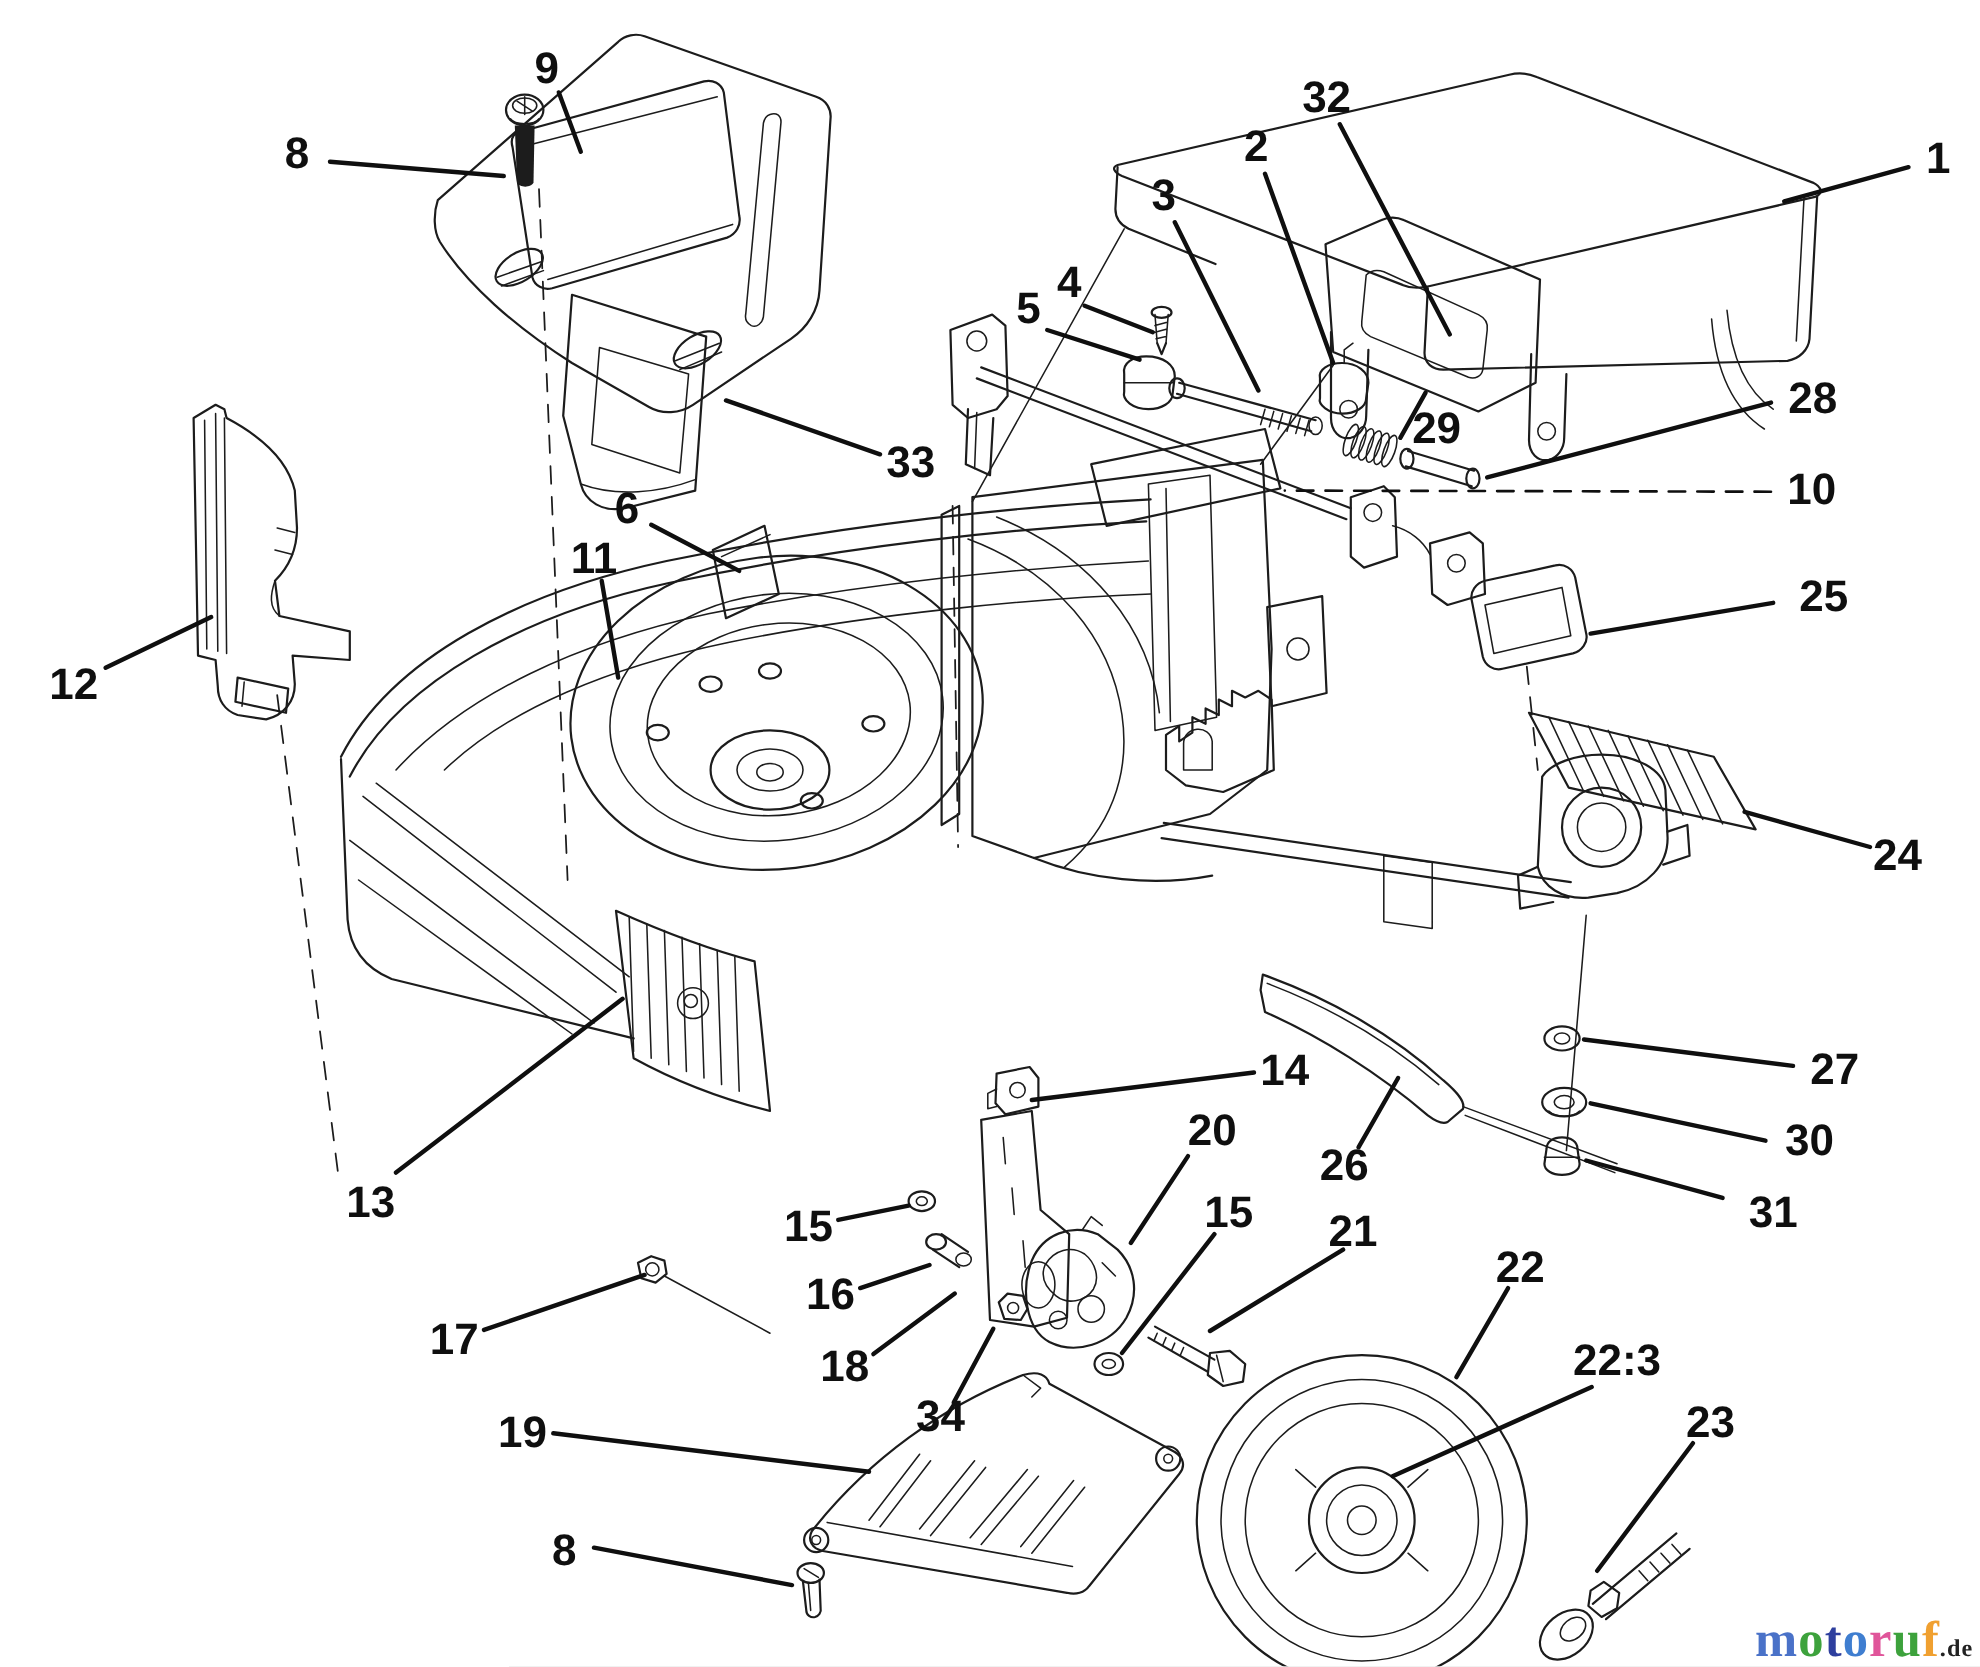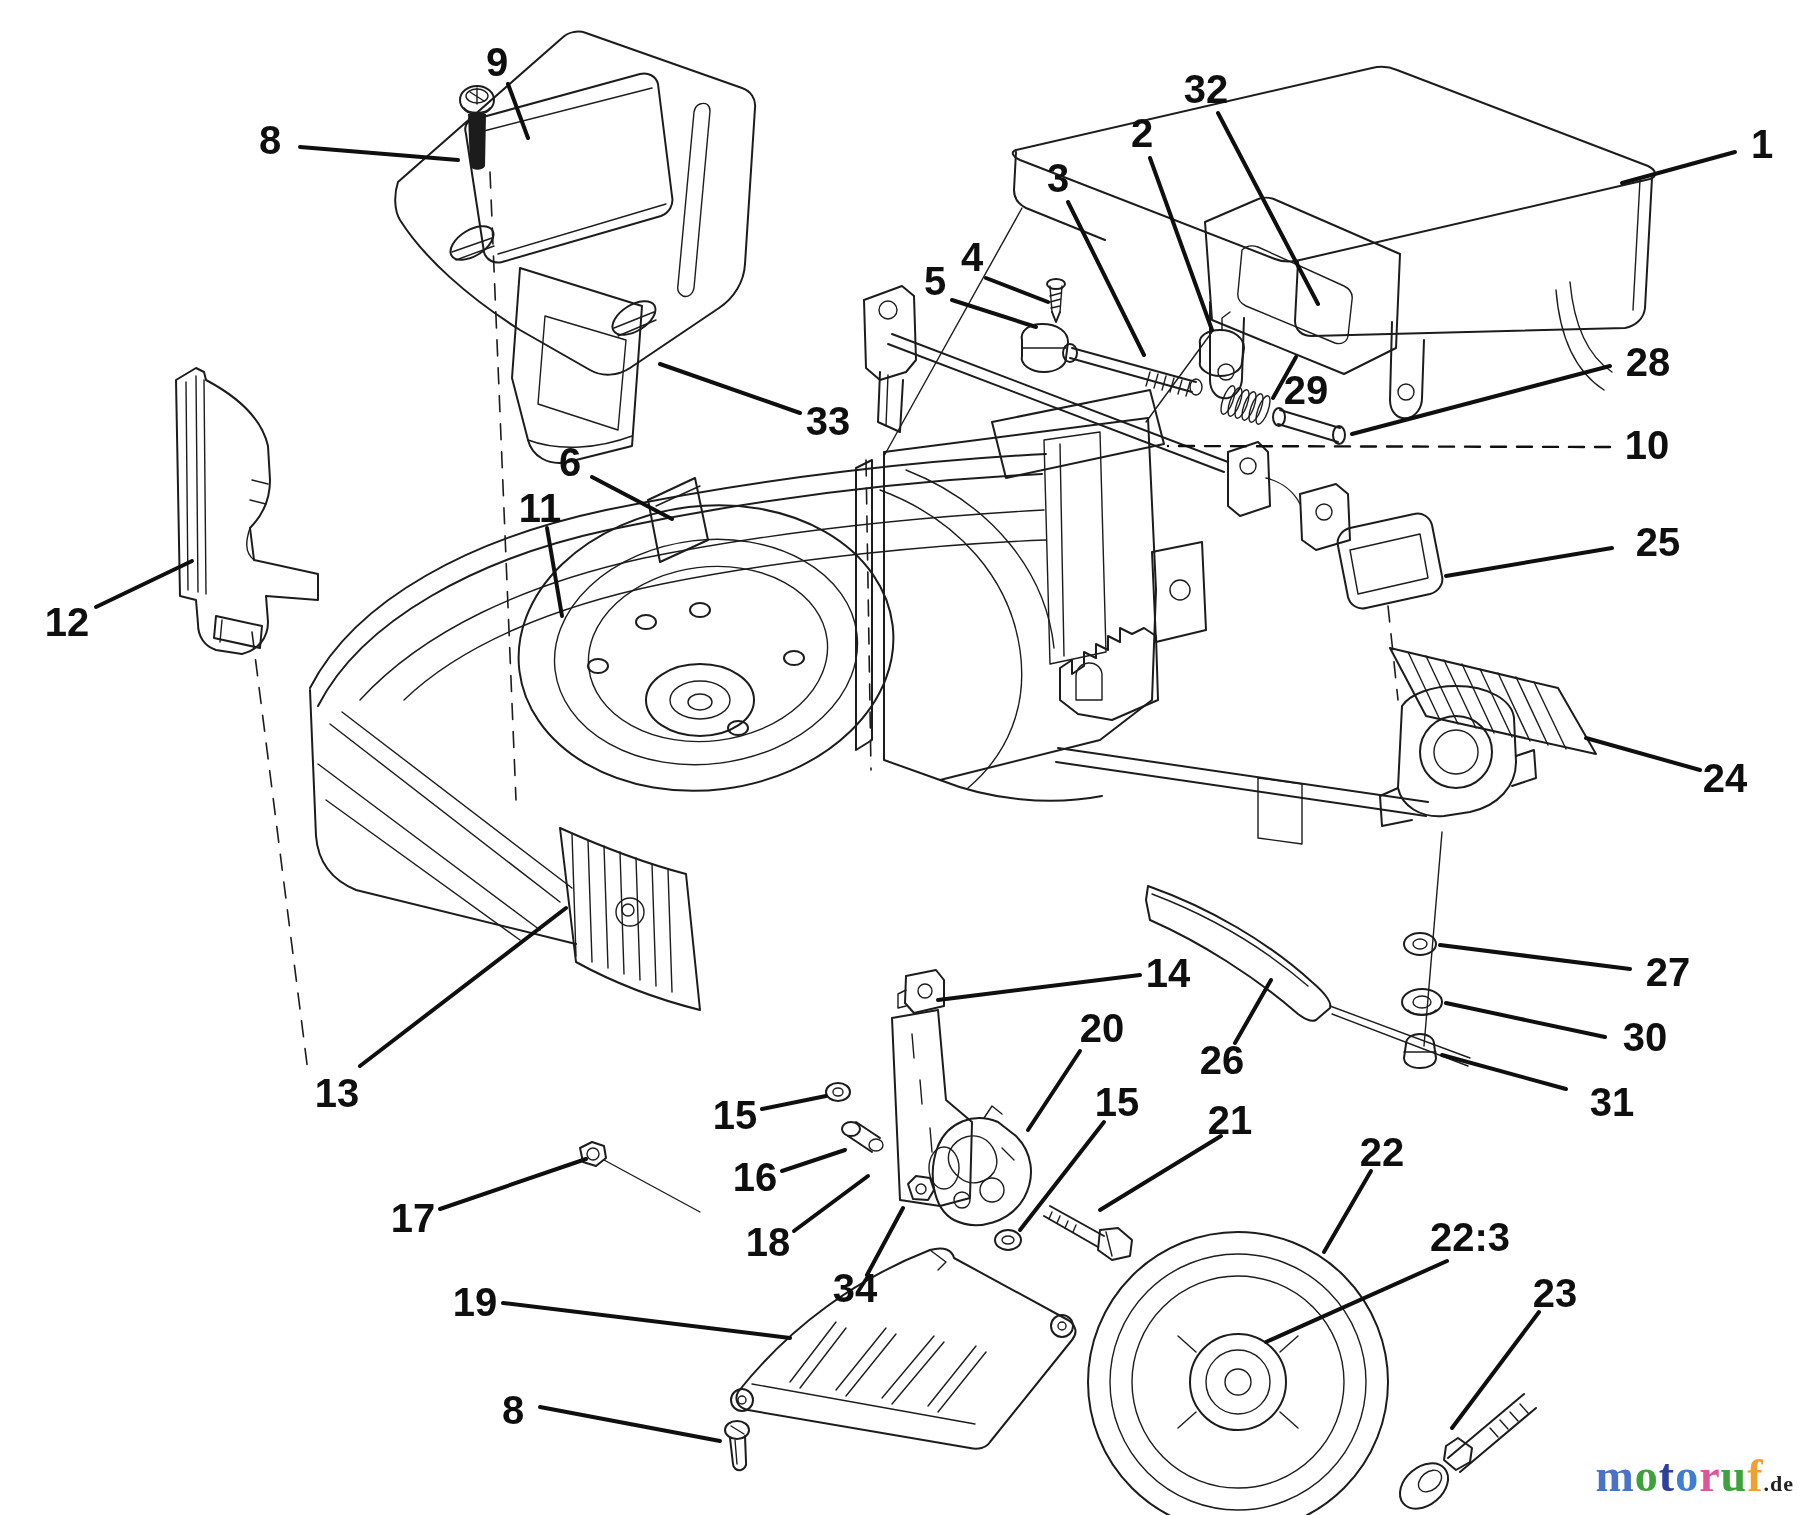--- a/index.html
+++ b/index.html
@@ -9,21 +9,21 @@
   
   #art path,#art ellipse,#art circle,#art line{fill:none;stroke:#1c1c1c;stroke-width:2;
          stroke-linecap:round;stroke-linejoin:round;}
   #art .thin{stroke-width:1.4;}
   #art .solid{fill:#1c1c1c;stroke:none;}
   #art .dash{stroke-width:1.6;stroke-dasharray:16 12;}
   #callout-layer line{stroke:#0f0f0f;stroke-width:4;stroke-linecap:round;}
   #callout-layer line.dashed{stroke-width:2.4;stroke-dasharray:15 11;}
   #callout-layer text{font-family:"Liberation Sans",sans-serif;font-weight:600;font-size:40px;
          fill:#0f0f0f;text-anchor:middle;dominant-baseline:central;}
-  .logo{position:absolute;right:6px;bottom:16px;font-family:"Liberation Serif",serif;
+  .logo{position:absolute;right:6px;bottom:2px;font-family:"Liberation Serif",serif;
         font-weight:bold;font-size:46px;line-height:1;letter-spacing:1px;}
   .logo .suffix{font-size:22px;font-weight:bold;}
 </style>
 </head>
 <body>
 
 <div class="stage">
   <svg id="diagram-svg" width="1800" height="1515" viewBox="0 0 1800 1515">
 
     <g id="art">

